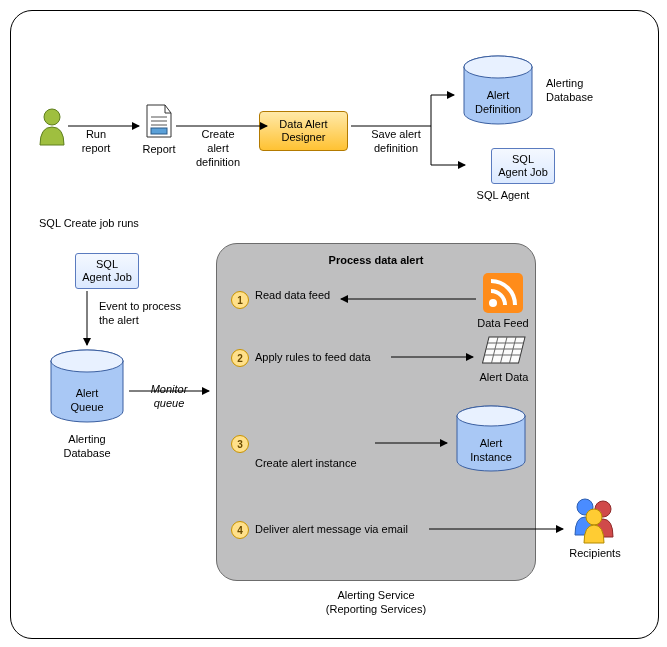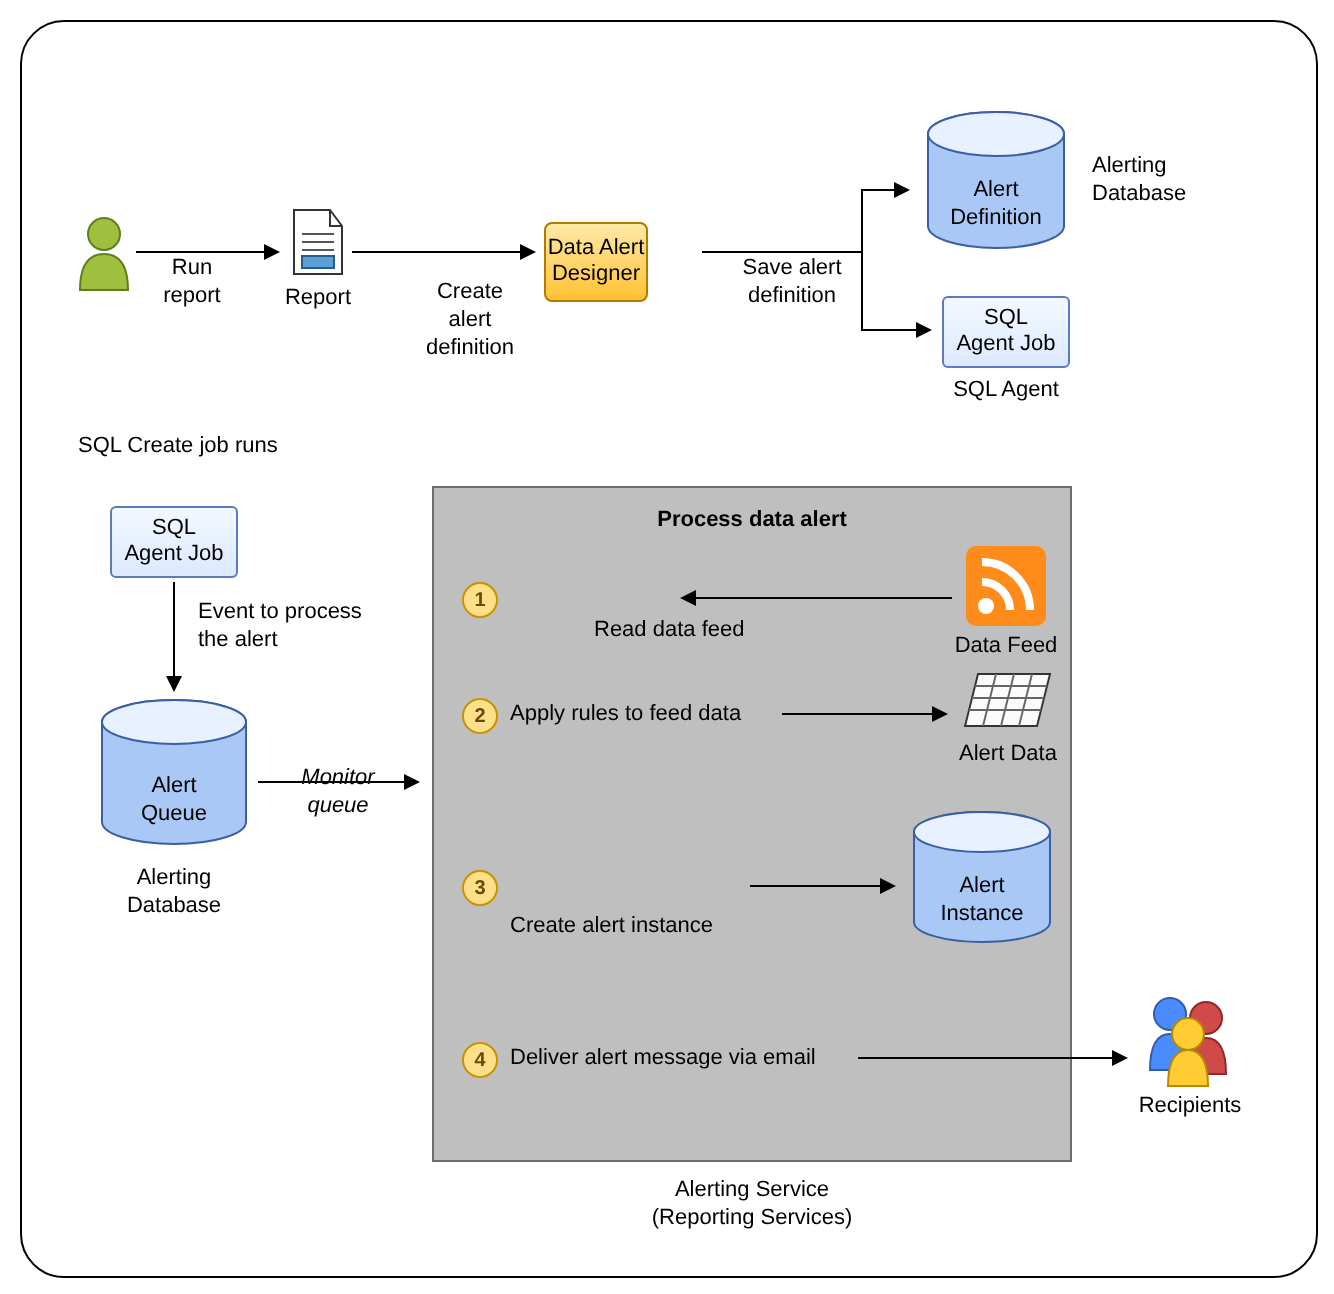--- a/index.html
+++ b/index.html
@@ -3,21 +3,21 @@
 <meta charset="utf-8">
 <style>
   html,body{margin:0;padding:0;background:#fff;}
   body{font-family:"Segoe UI",Tahoma,Arial,sans-serif;font-size:11px;color:#000;}
   .frame{position:relative;width:667px;height:647px;box-sizing:border-box;}
   .panel{position:absolute;left:10px;top:10px;width:647px;height:627px;border:1px solid #000;border-radius:22px;background:#fff;}
   .lbl{position:absolute;text-align:center;line-height:1.25;}
   .lblL{position:absolute;text-align:left;line-height:1.25;}
   .box{position:absolute;border:1px solid #000;display:flex;align-items:center;justify-content:center;text-align:center;line-height:1.2;box-sizing:border-box;}
   .fill-orange{background:linear-gradient(#ffe9a8,#ffc233);border-color:#b37a00;}
-  .fill-blue{background:linear-gradient(#f4f8ff,#dbe9ff);border-color:#5a7bbf;}
+  .fill-blue{background:linear-gradient(#f4f8ff,#dbe9ff);border-color:#5a7bbf;margin-left:20px;}
   .process{position:absolute;background:#bfbfc0;border:1px solid #6c6c6c;box-sizing:border-box;}
   .process-title{position:absolute;font-weight:bold;text-align:center;width:100%;}
   .numcircle{position:absolute;width:16px;height:16px;border-radius:50%;background:#ffe08a;border:1px solid #c99300;display:flex;align-items:center;justify-content:center;font-size:10px;font-weight:bold;color:#6b4a00;}
   svg{position:absolute;overflow:visible;}
 </style>
 </head>
 <body>
 
 <div class="frame">
 <div class="panel">
@@ -31,23 +31,23 @@
   <svg style="left:134px;top:92px;" width="28" height="36">
     <path d="M2 2 H20 L26 10 V34 H2 Z" fill="#fff" stroke="#333"></path>
     <path d="M20 2 V10 H26" fill="none" stroke="#333"></path>
     <line x1="6" y1="14" x2="22" y2="14" stroke="#555"></line>
     <line x1="6" y1="18" x2="22" y2="18" stroke="#555"></line>
     <line x1="6" y1="22" x2="22" y2="22" stroke="#555"></line>
     <rect x="6" y="25" width="16" height="6" fill="#5aa0d8" stroke="#2a5a88"></rect>
   </svg>
   <div class="lbl" style="left:120px;top:132px;width:56px;">Report</div>
 
-  <div class="lbl" style="left:188px;top:117px;width:72px;margin-top:12px;">Create<br>alert<br>definition</div>
+  <div class="lbl" style="left:171px;top:117px;width:72px;">Create<br>alert<br>definition</div>
 
-  <div class="box fill-orange" style="left:261px;top:100px;width:52px;height:40px;border-radius:4px;">
+  <div class="box fill-orange" style="left:248px;top:100px;width:89px;height:40px;border-radius:4px;">
     <span>Data Alert<br>Designer</span>
   </div>
 
   <div class="lbl" style="left:347px;top:117px;width:76px;">Save alert<br>definition</div>
 
   <svg style="left:449px;top:44px;" width="76" height="74">
     <ellipse cx="38" cy="12" rx="34" ry="11" fill="#cfe2ff" stroke="#3b5fa0"></ellipse>
     <path d="M4 12 V58 A34 11 0 0 0 72 58 V12" fill="#a9c8f5" stroke="#3b5fa0"></path>
     <ellipse cx="38" cy="12" rx="34" ry="11" fill="#e8f1ff" stroke="#3b5fa0"></ellipse>
   </svg>
@@ -87,26 +87,26 @@
   <div class="lbl" style="left:48px;top:376px;width:56px;">Alert<br>Queue</div>
   <div class="lbl" style="left:38px;top:422px;width:76px;">Alerting<br>Database</div>
 
   <div class="lbl" style="left:128px;top:372px;width:60px;font-style:italic;">Monitor<br>queue</div>
 
   <svg style="left:0;top:0;" width="220" height="440">
     <line x1="76" y1="280" x2="76" y2="334" stroke="#000" marker-end="url(#ah)"></line>
     <line x1="118" y1="380" x2="198" y2="380" stroke="#000" marker-end="url(#ah)"></line>
   </svg>
 
-  <div class="process" style="left:205px;top:232px;width:320px;height:338px;">
+  <div class="process" style="left:205px;top:232px;width:320px;height:338px;border-radius:21px;">
     <div class="process-title" style="top:10px;">Process data alert</div>
   </div>
 
   <div class="numcircle" style="left:220px;top:280px;">1</div>
-  <div class="lblL" style="left:244px;top:298px;margin-left:42px;">Read data feed</div>
+  <div class="lblL" style="left:244px;top:278px;">Read data feed</div>
   <svg style="left:472px;top:262px;" width="40" height="40">
     <rect x="0" y="0" width="40" height="40" rx="5" fill="#ff8c1a"></rect>
     <circle cx="10" cy="30" r="4" fill="#fff"></circle>
     <path d="M8 18 A14 14 0 0 1 22 32" stroke="#fff" stroke-width="4" fill="none"></path>
     <path d="M8 8 A24 24 0 0 1 32 32" stroke="#fff" stroke-width="4" fill="none"></path>
   </svg>
   <div class="lbl" style="left:464px;top:306px;width:56px;">Data Feed</div>
   <svg style="left:0;top:0;" width="540" height="330">
     <line x1="465" y1="288" x2="330" y2="288" stroke="#000" marker-end="url(#ah)"></line>
   </svg>

